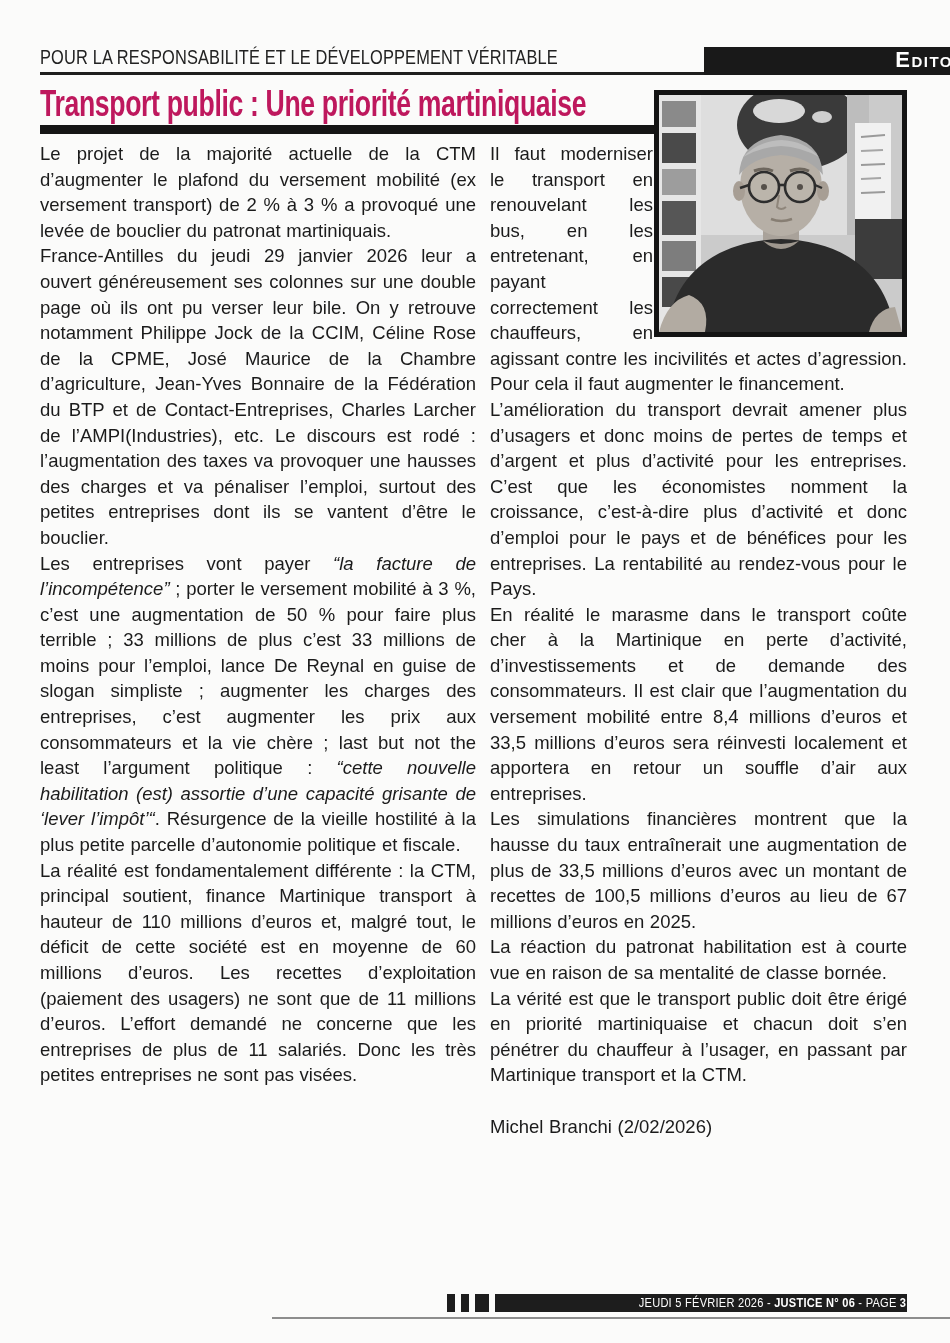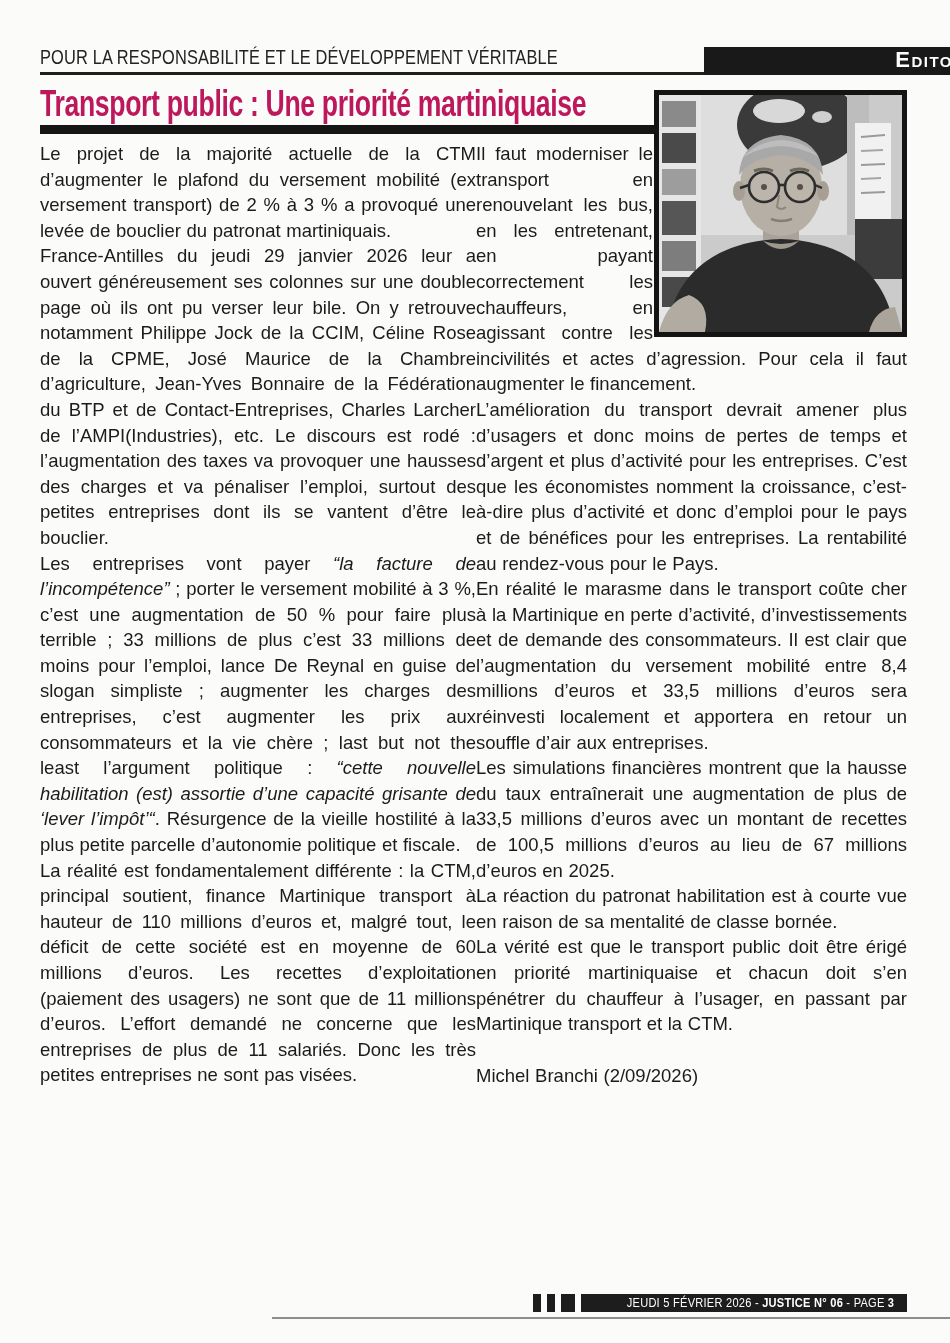--- a/index.html
+++ b/index.html
@@ -65,21 +65,21 @@
   h1.article-title .squeeze{
     display:inline-block;
     transform:scaleX(0.72);
     transform-origin:left bottom;
   }
   .title-rule{
     height:9px;background:#151515;margin-top:3px;
   }
   
   .columns{
-    display:flex;margin-top:7px;
+    display:flex;gap:14px;margin-top:7px;
   }
   .col{flex:1 1 0;}
   .col-left{flex:0 0 436px;width:436px;}
   .col-right{flex:1 1 auto;position:relative;}
   .col p{
     margin:0;padding:0;
     font-size:18.5px;line-height:25.6px;
     text-align:justify;
     hyphens:auto;-webkit-hyphens:auto;
     word-spacing:0.5px;
@@ -107,23 +107,23 @@
   .footer{
     position:absolute;
     right:43px;bottom:31px;
     display:flex;align-items:stretch;height:18px;
   }
   .f-block{background:#1d1d1d;}
   .f-b1{width:8px;margin-right:6px;}
   .f-b2{width:8px;margin-right:6px;}
   .f-b3{width:14px;margin-right:6px;}
   .f-bar{
-    width:326px;background:#1d1d1d;
+    width:412px;background:#1d1d1d;
     display:flex;align-items:center;justify-content:flex-end;
-    padding-right:13px;box-sizing:border-box;
+    padding-right:1px;box-sizing:border-box;
     white-space:nowrap;
   }
   .f-text{
     color:#ffffff;font-size:13.5px;font-weight:400;
     letter-spacing:0.3px;line-height:1;
     transform:scaleX(0.82);transform-origin:right center;
   }
   .f-text b{font-weight:700;}
   .scan-line{
     position:absolute;
@@ -218,21 +218,21 @@
           </svg>
         </div>
       </div>
 
       <p><span>Il faut moderniser le transport en renouvelant les bus, en les entretenant, en payant correctement les chauffeurs, en agissant contre les incivilités et actes d’agression. Pour cela il faut augmenter le financement.</span></p>
       <p><span>L’amélioration du transport devrait amener plus d’usagers et donc moins de pertes de temps et d’argent et plus d’activité pour les entreprises. C’est que les économistes nomment la croissance, c’est-à-dire plus d’activité et donc d’emploi pour le pays et de bénéfices pour les entreprises. La rentabilité au rendez-vous pour le Pays.</span></p>
       <p><span>En réalité le marasme dans le transport coûte cher à la Martinique en perte d’activité, d’investissements et de demande des consommateurs. Il est clair que l’augmentation du versement mobilité entre 8,4 millions d’euros et 33,5 millions d’euros sera réinvesti localement et apportera en retour un souffle d’air aux entreprises.</span></p>
       <p><span>Les simulations financières montrent que la hausse du taux entraînerait une augmentation de plus de 33,5 millions d’euros avec un montant de recettes de 100,5 millions d’euros au lieu de 67 millions d’euros en 2025.</span></p>
       <p><span>La réaction du patronat habilitation est à courte vue en raison de sa mentalité de classe bornée.</span></p>
       <p><span>La vérité est que le transport public doit être érigé en priorité martiniquaise et chacun doit s’en pénétrer du chauffeur à l’usager, en passant par Martinique transport et la CTM.</span></p>
-      <p class="signature">Michel Branchi (2/09/2026)</p>
+      <p class="signature">Michel Branchi (2/02/2026)</p>
     </div>
   </div>
 </div>
 
 <div class="footer">
   <div class="f-block f-b1"></div>
   <div class="f-block f-b2"></div>
   <div class="f-block f-b3"></div>
   <div class="f-bar">
     <span class="f-text"><span>JEUDI 5 FÉVRIER 2026</span><span> - </span><b>JUSTICE N° 06</b><span> - </span><span>PAGE </span><b>3</b></span>

